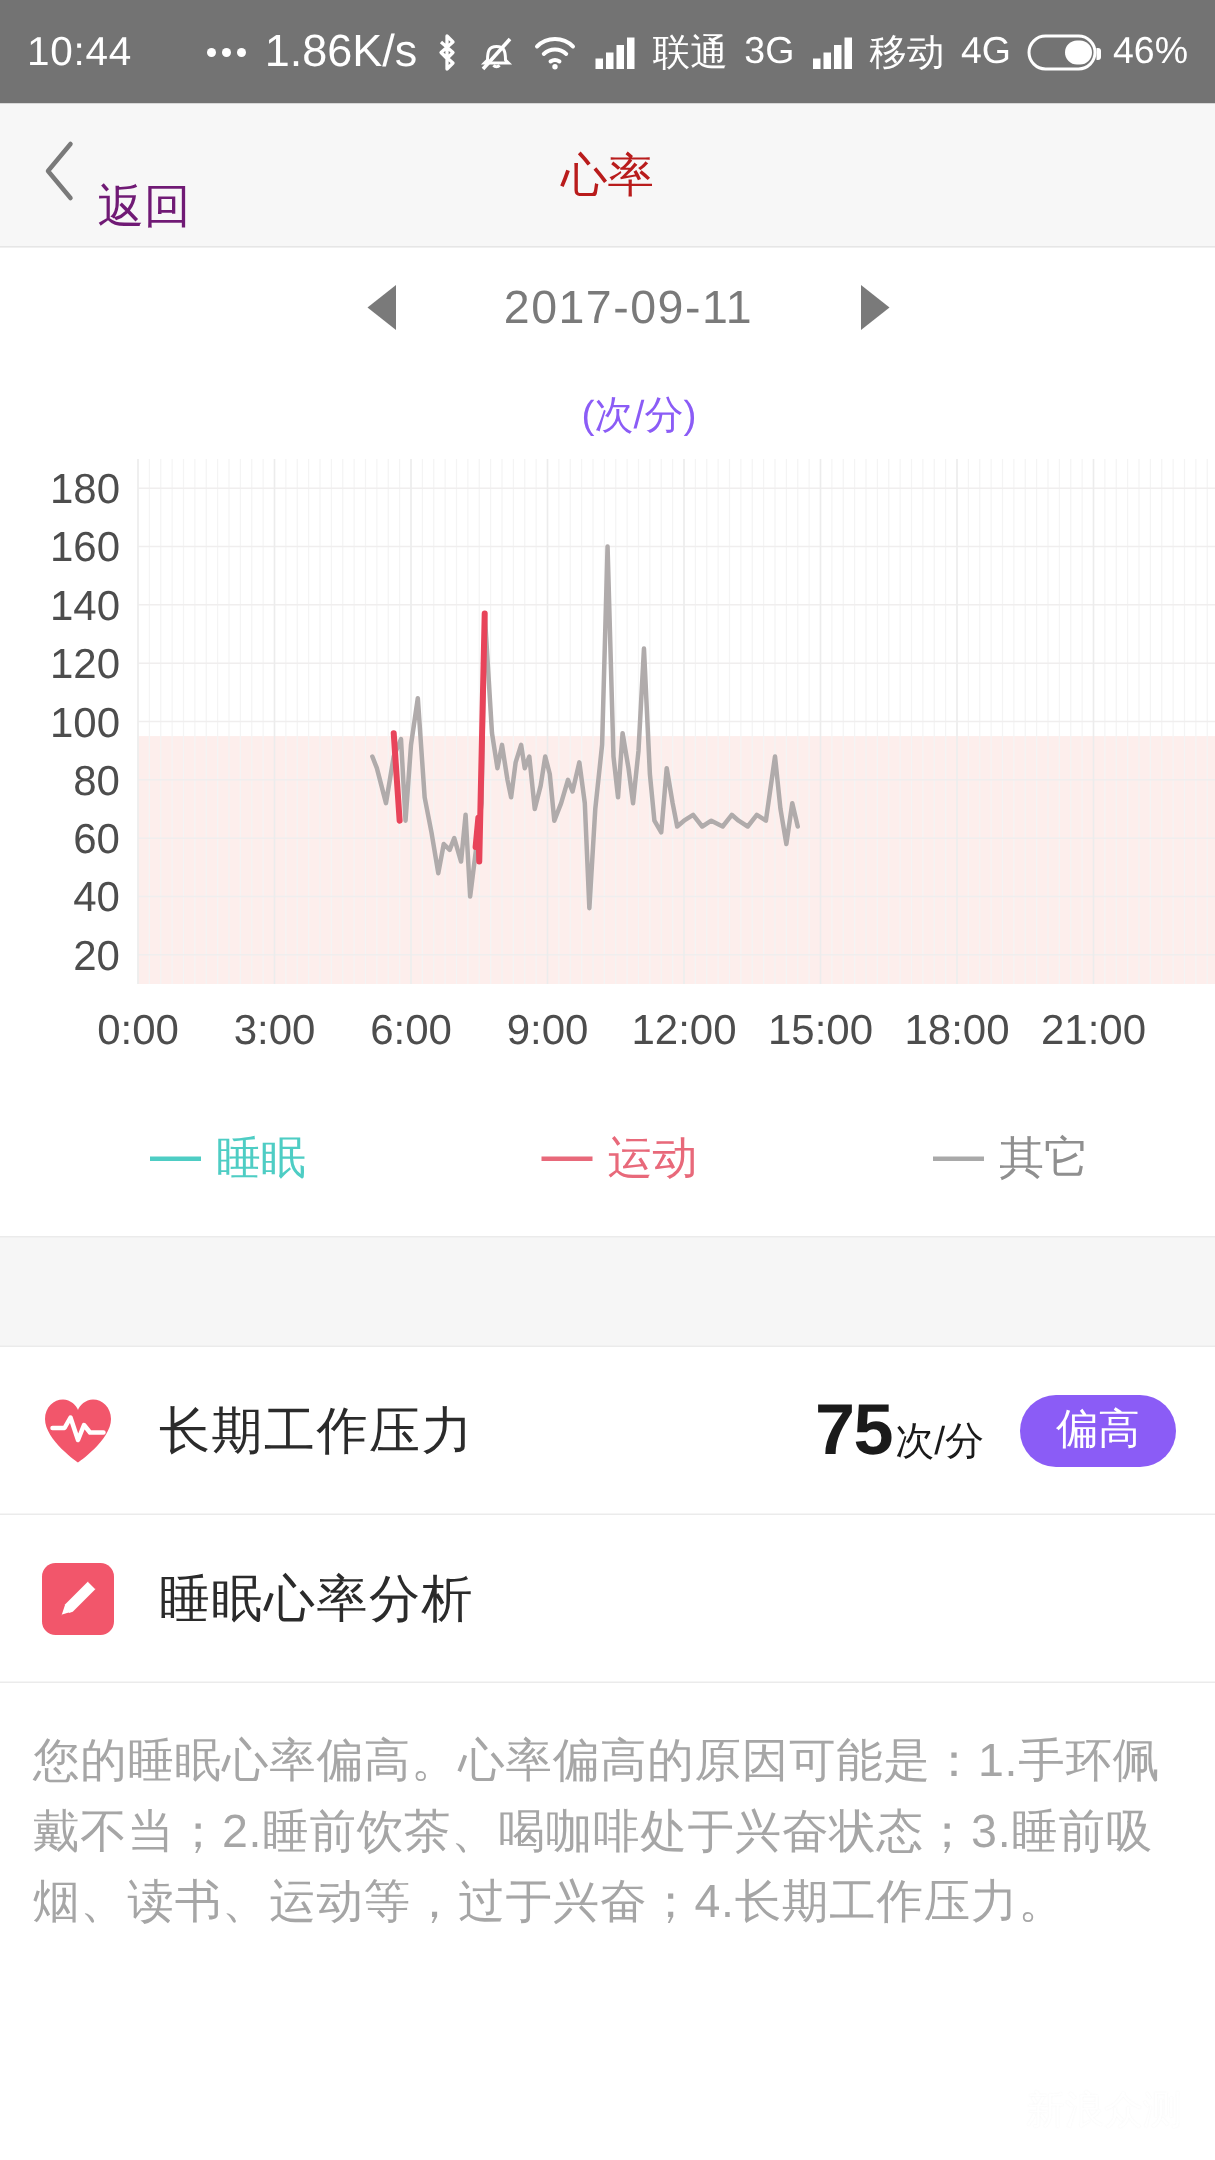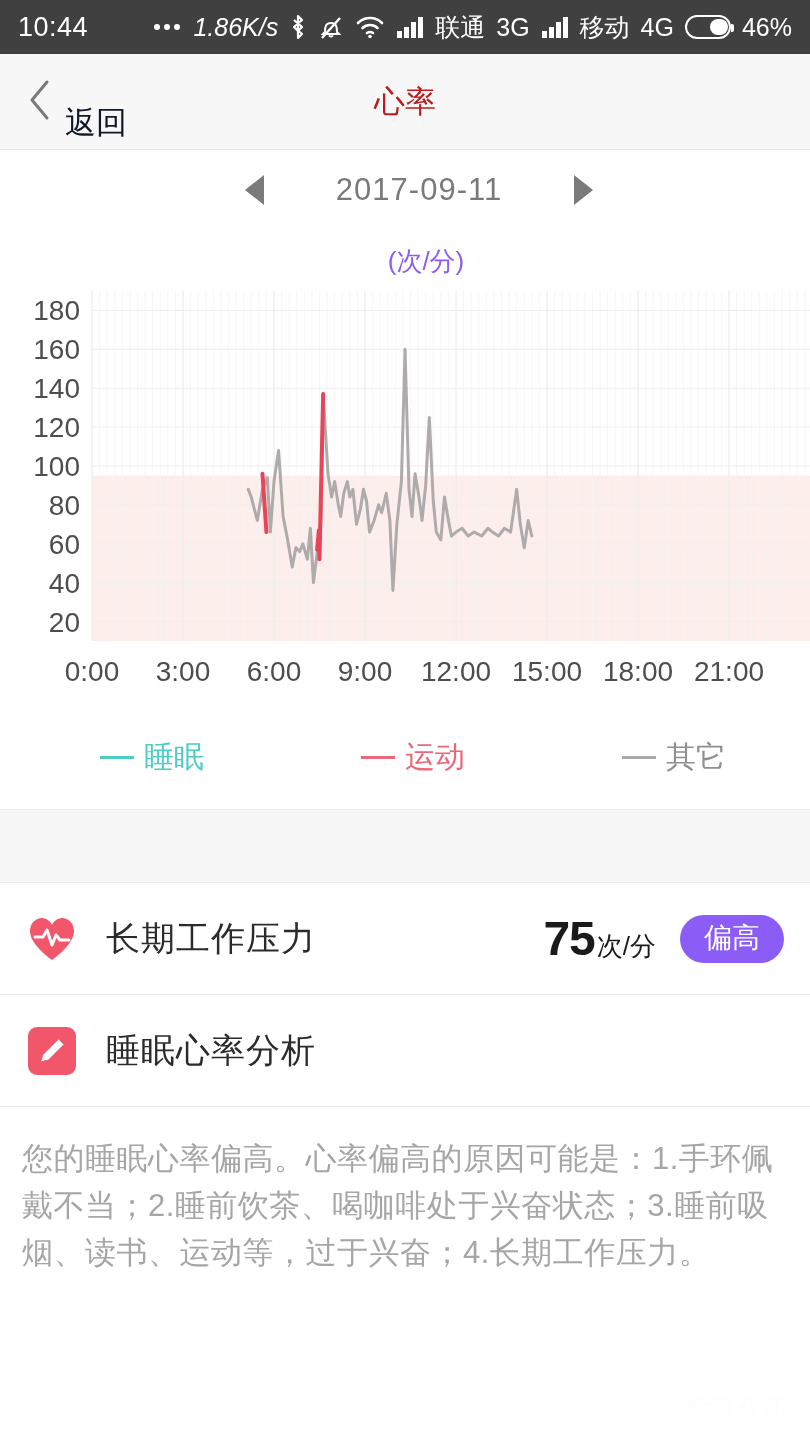--- a/index.html
+++ b/index.html
@@ -10,22 +10,22 @@
     width: 810px;
     height: 1440px;
     background: #ffffff;
     font-family: "Liberation Sans", "DejaVu Sans", sans-serif;
     overflow: hidden;
     position: relative;
   }
 
   
   .statusbar {
-    height: 54px;
-    background: #404040;
+    height: 69px;
+    background: #737373;
     display: flex;
     align-items: center;
     padding: 0 18px;
     box-sizing: border-box;
     color: #ffffff;
   }
   .sb-time {
     font-size: 27px;
     letter-spacing: 0.5px;
   }
@@ -42,23 +42,22 @@
     margin-right: 2px;
   }
   .sb-dots i {
     width: 6px;
     height: 6px;
     border-radius: 50%;
     background: #fff;
     display: block;
   }
   .sb-speed {
-    font-size: 25px;
+    font-size: 30px;
     letter-spacing: 0px;
-    font-style: italic;
   }
   .sb-text {
     font-size: 25px;
   }
   .sb-icon svg { display: block; }
 
   .battery {
     width: 46px;
     height: 24px;
     border: 2px solid #ffffff;
@@ -101,21 +100,21 @@
   .nav-back {
     display: flex;
     align-items: center;
     gap: 13px;
     padding-left: 28px;
     cursor: pointer;
   }
   .nav-chevron { display: block; }
   .nav-back-label {
     font-size: 31px;
-    color: #0f172a;
+    color: #701a75;
     margin-top: 43px;
   }
   .nav-title {
     position: absolute;
     left: 0; right: 0;
     text-align: center;
     font-size: 31px;
     color: #b91c1c;
     pointer-events: none;
   }

